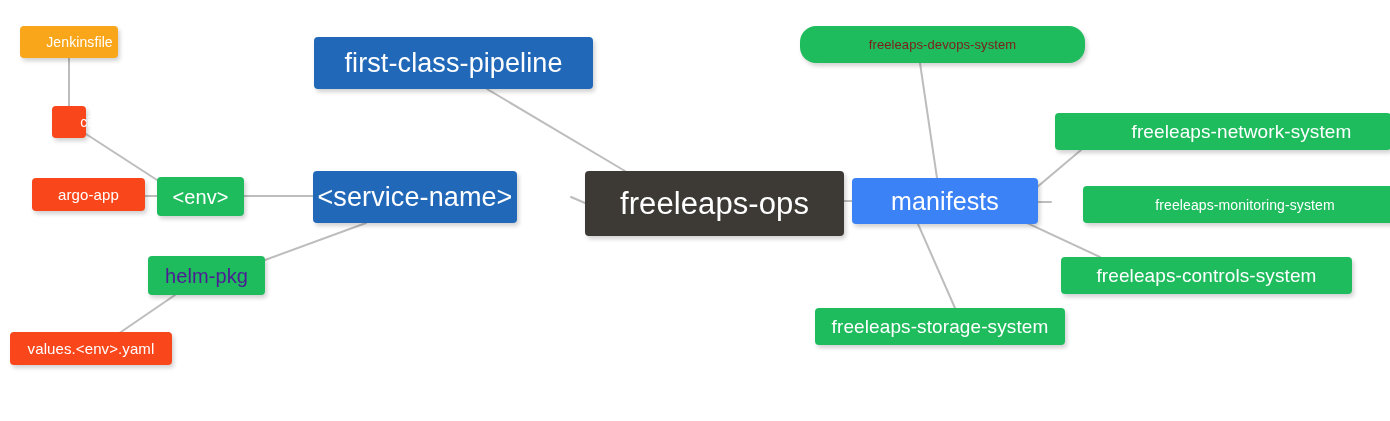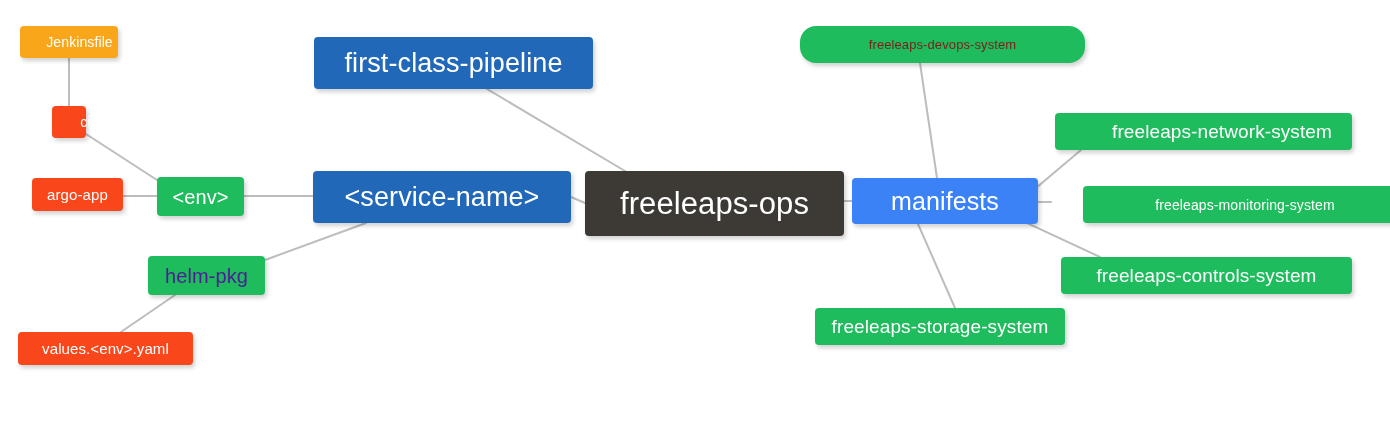--- a/index.html
+++ b/index.html
@@ -32,48 +32,48 @@
       <line x1="1010" y1="215" x2="1100" y2="257" stroke="#bdbdbd" stroke-width="2" stroke-linecap="round"></line>
       <line x1="918" y1="224" x2="955" y2="308" stroke="#bdbdbd" stroke-width="2" stroke-linecap="round"></line>
     </svg>
   <div id="node-layer">
       <div class="node" style="left: 20px; top: 26px; width: 98px; height: 32px; background: rgb(250, 166, 26); font-size: 14px; color: rgb(255, 255, 255); padding-left: 21px;">
         <span>Jenkinsfile</span>
       </div>
       <div class="node" style="left: 52px; top: 106px; width: 34px; height: 32px; background: rgb(249, 71, 27); font-size: 14px; color: rgb(255, 255, 255); padding-left: 33px;">
         <span>ci</span>
       </div>
-      <div class="node" style="left: 32px; top: 178px; width: 91px; height: 33px; background: rgb(249, 71, 27); font-size: 15px; color: rgb(255, 255, 255);">
+      <div class="node" style="left: 32px; top: 178px; width: 113px; height: 33px; background: rgb(249, 71, 27); font-size: 15px; color: rgb(255, 255, 255);">
         <span>argo-app</span>
       </div>
       <div class="node" style="left: 157px; top: 177px; width: 87px; height: 39px; background: rgb(30, 188, 93); font-size: 20px; color: rgb(255, 255, 255);">
         <span>&lt;env&gt;</span>
       </div>
       <div class="node" style="left: 148px; top: 256px; width: 117px; height: 39px; background: rgb(30, 188, 93); font-size: 20px; color: #4c1d95;">
         <span>helm-pkg</span>
       </div>
-      <div class="node" style="left: 18px; top: 332px; width: 175px; height: 33px; background: rgb(249, 71, 27); font-size: 15px; color: rgb(255, 255, 255);">
+      <div class="node" style="left: 10px; top: 332px; width: 162px; height: 33px; background: rgb(249, 71, 27); font-size: 15px; color: rgb(255, 255, 255);">
         <span>values.&lt;env&gt;.yaml</span>
       </div>
       <div class="node" style="left: 314px; top: 37px; width: 279px; height: 52px; background: rgb(34, 104, 184); font-size: 27px; color: rgb(255, 255, 255);">
         <span>first-class-pipeline</span>
       </div>
-      <div class="node" style="left: 313px; top: 171px; width: 258px; height: 52px; background: rgb(34, 104, 184); font-size: 27px; color: rgb(255, 255, 255);">
+      <div class="node" style="left: 313px; top: 171px; width: 204px; height: 52px; background: rgb(34, 104, 184); font-size: 27px; color: rgb(255, 255, 255);">
         <span>&lt;service-name&gt;</span>
       </div>
       <div class="node" style="left: 585px; top: 171px; width: 259px; height: 65px; background: rgb(61, 57, 53); font-size: 31px; color: rgb(255, 255, 255);">
         <span>freeleaps-ops</span>
       </div>
       <div class="node" style="left: 852px; top: 178px; width: 186px; height: 46px; background: #3b82f6; font-size: 25px; color: rgb(255, 255, 255);">
         <span>manifests</span>
       </div>
       <div class="node" style="left: 800px; top: 26px; width: 285px; height: 37px; background: rgb(30, 188, 93); font-size: 13px; color: #7f1d1d; border-radius: 16px;">
         <span>freeleaps-devops-system</span>
       </div>
-      <div class="node" style="left: 1055px; top: 113px; width: 297px; height: 37px; background: rgb(30, 188, 93); font-size: 19px; color: rgb(255, 255, 255); padding-left: 37px;">
+      <div class="node" style="left: 1055px; top: 113px; width: 336px; height: 37px; background: rgb(30, 188, 93); font-size: 19px; color: rgb(255, 255, 255); padding-left: 37px;">
         <span>freeleaps-network-system</span>
       </div>
       <div class="node" style="left: 1051px; top: 186px; width: 324px; height: 37px; background: rgb(30, 188, 93); font-size: 14px; color: rgb(255, 255, 255); margin-left: 32px;">
         <span>freeleaps-monitoring-system</span>
       </div>
       <div class="node" style="left: 1061px; top: 257px; width: 291px; height: 37px; background: rgb(30, 188, 93); font-size: 19px; color: rgb(255, 255, 255);">
         <span>freeleaps-controls-system</span>
       </div>
       <div class="node" style="left: 815px; top: 308px; width: 250px; height: 37px; background: rgb(30, 188, 93); font-size: 19px; color: rgb(255, 255, 255);">
         <span>freeleaps-storage-system</span>

